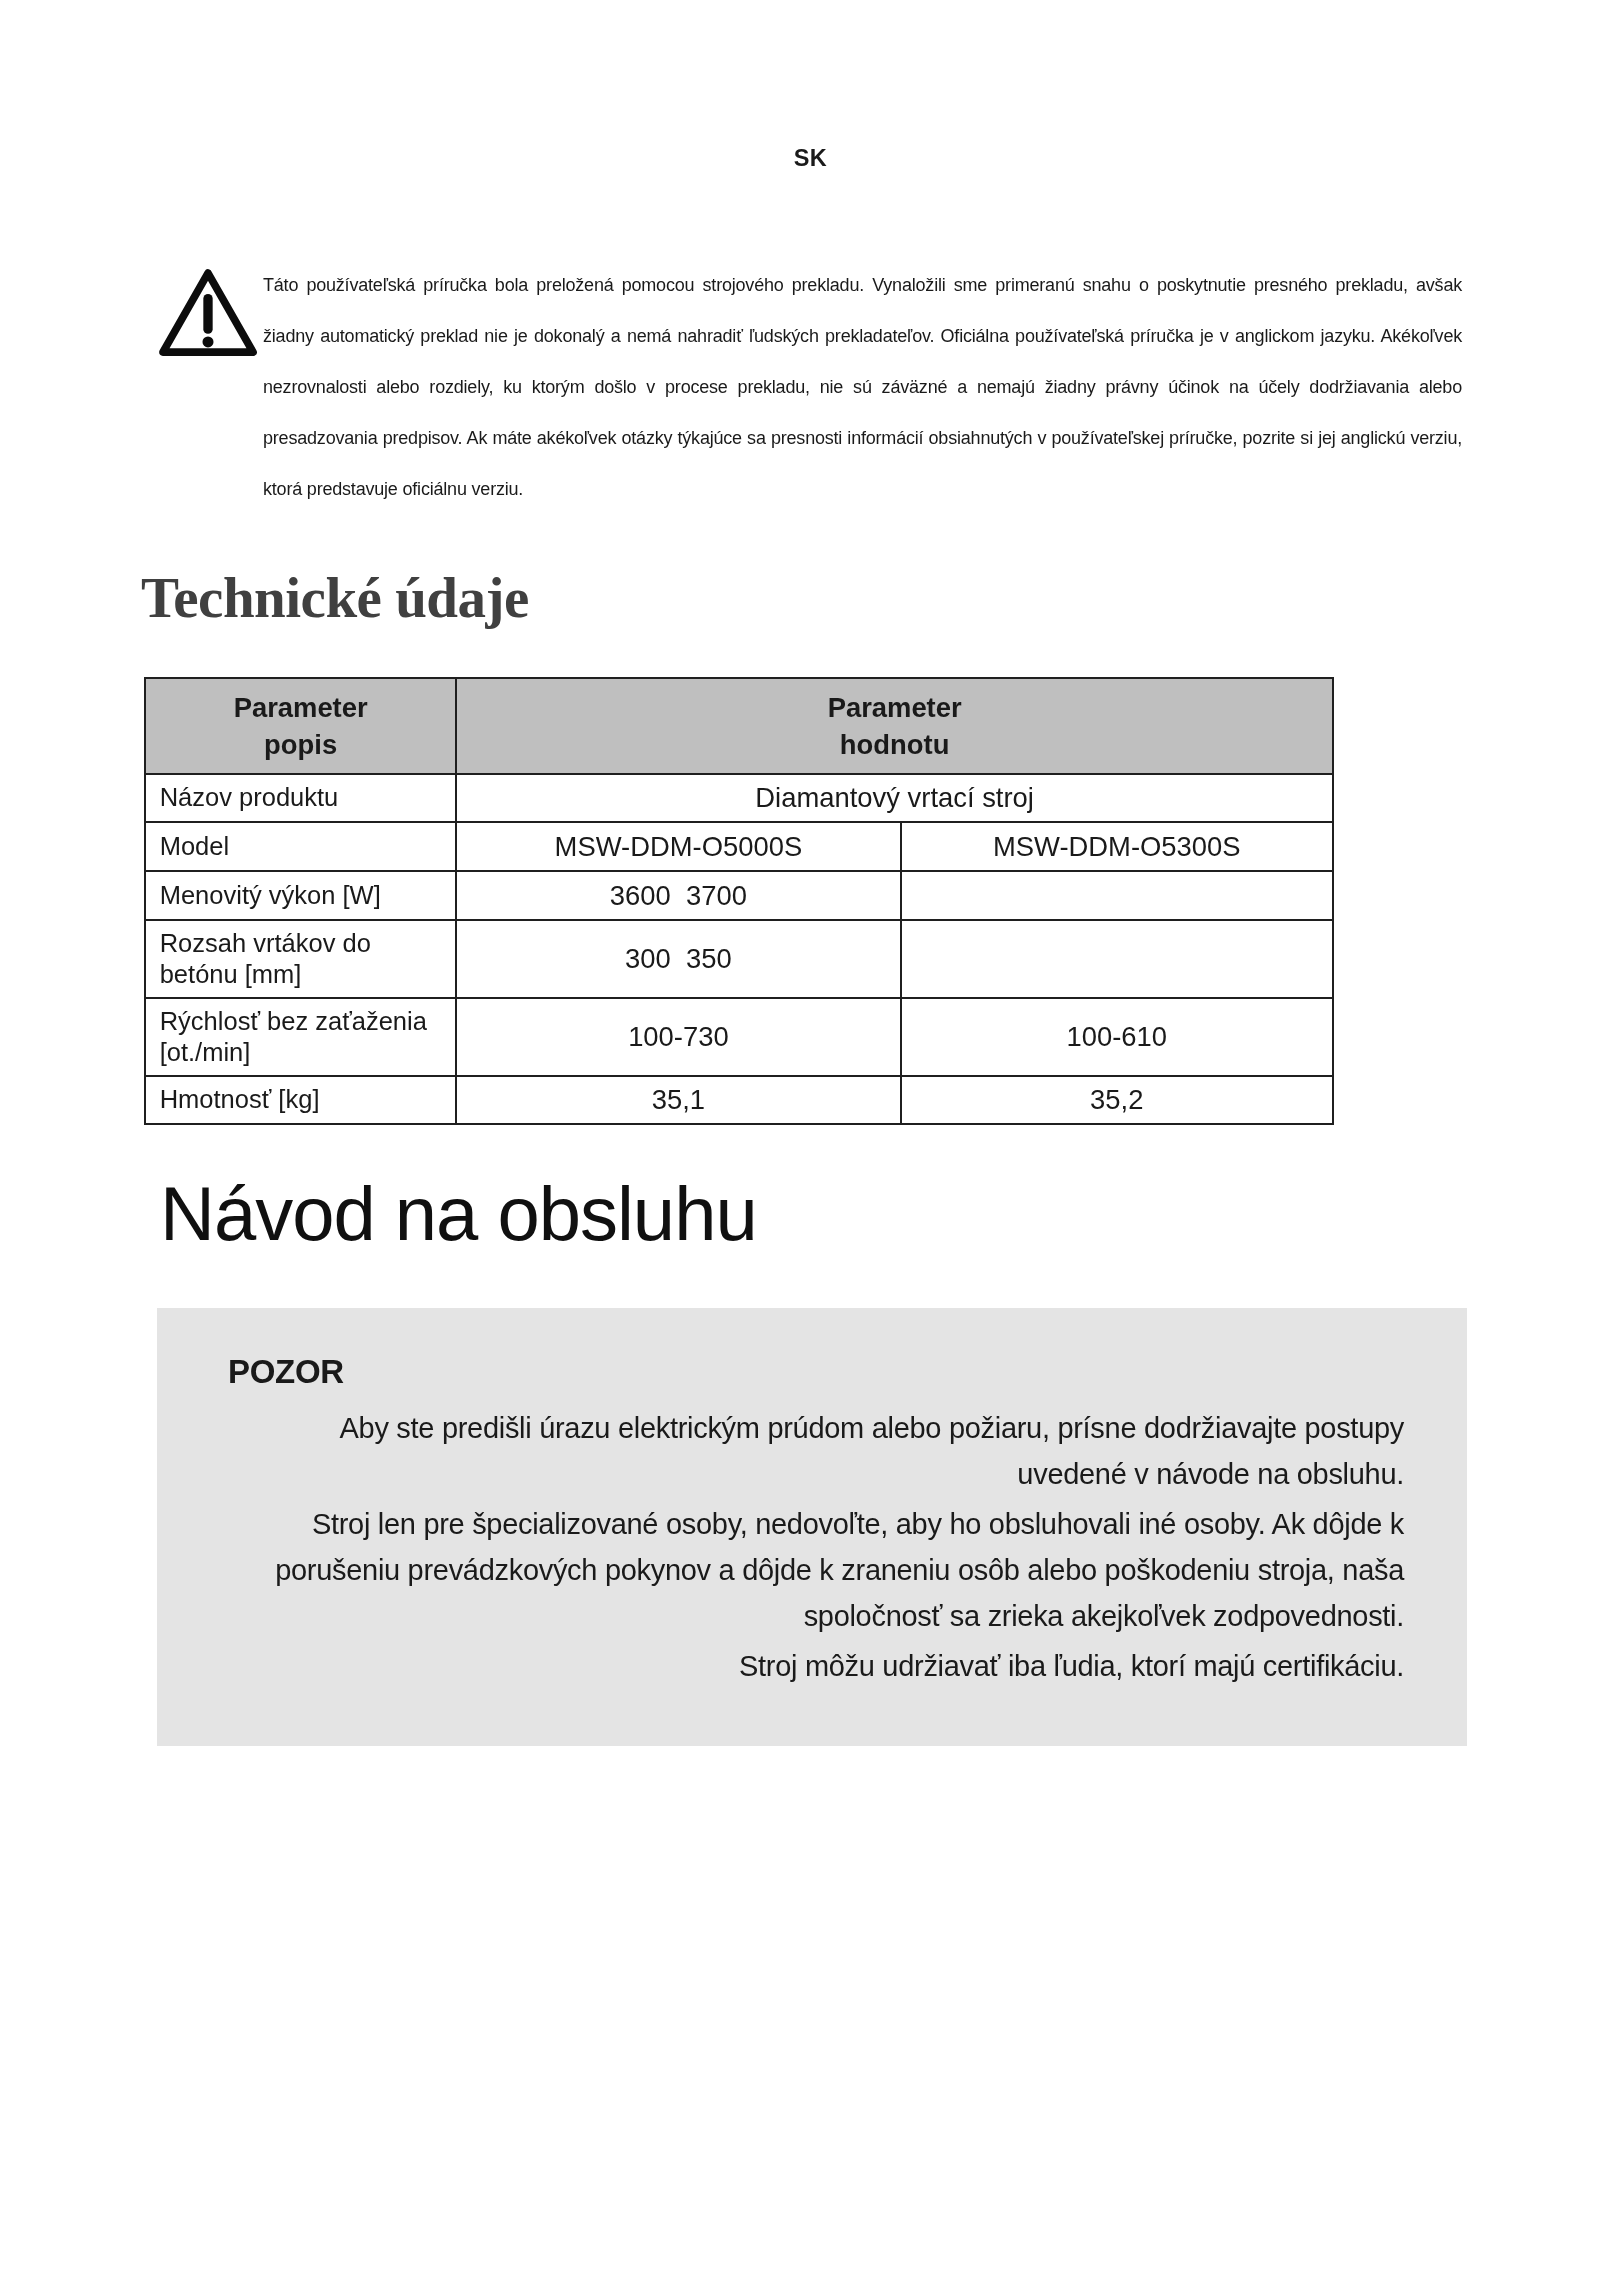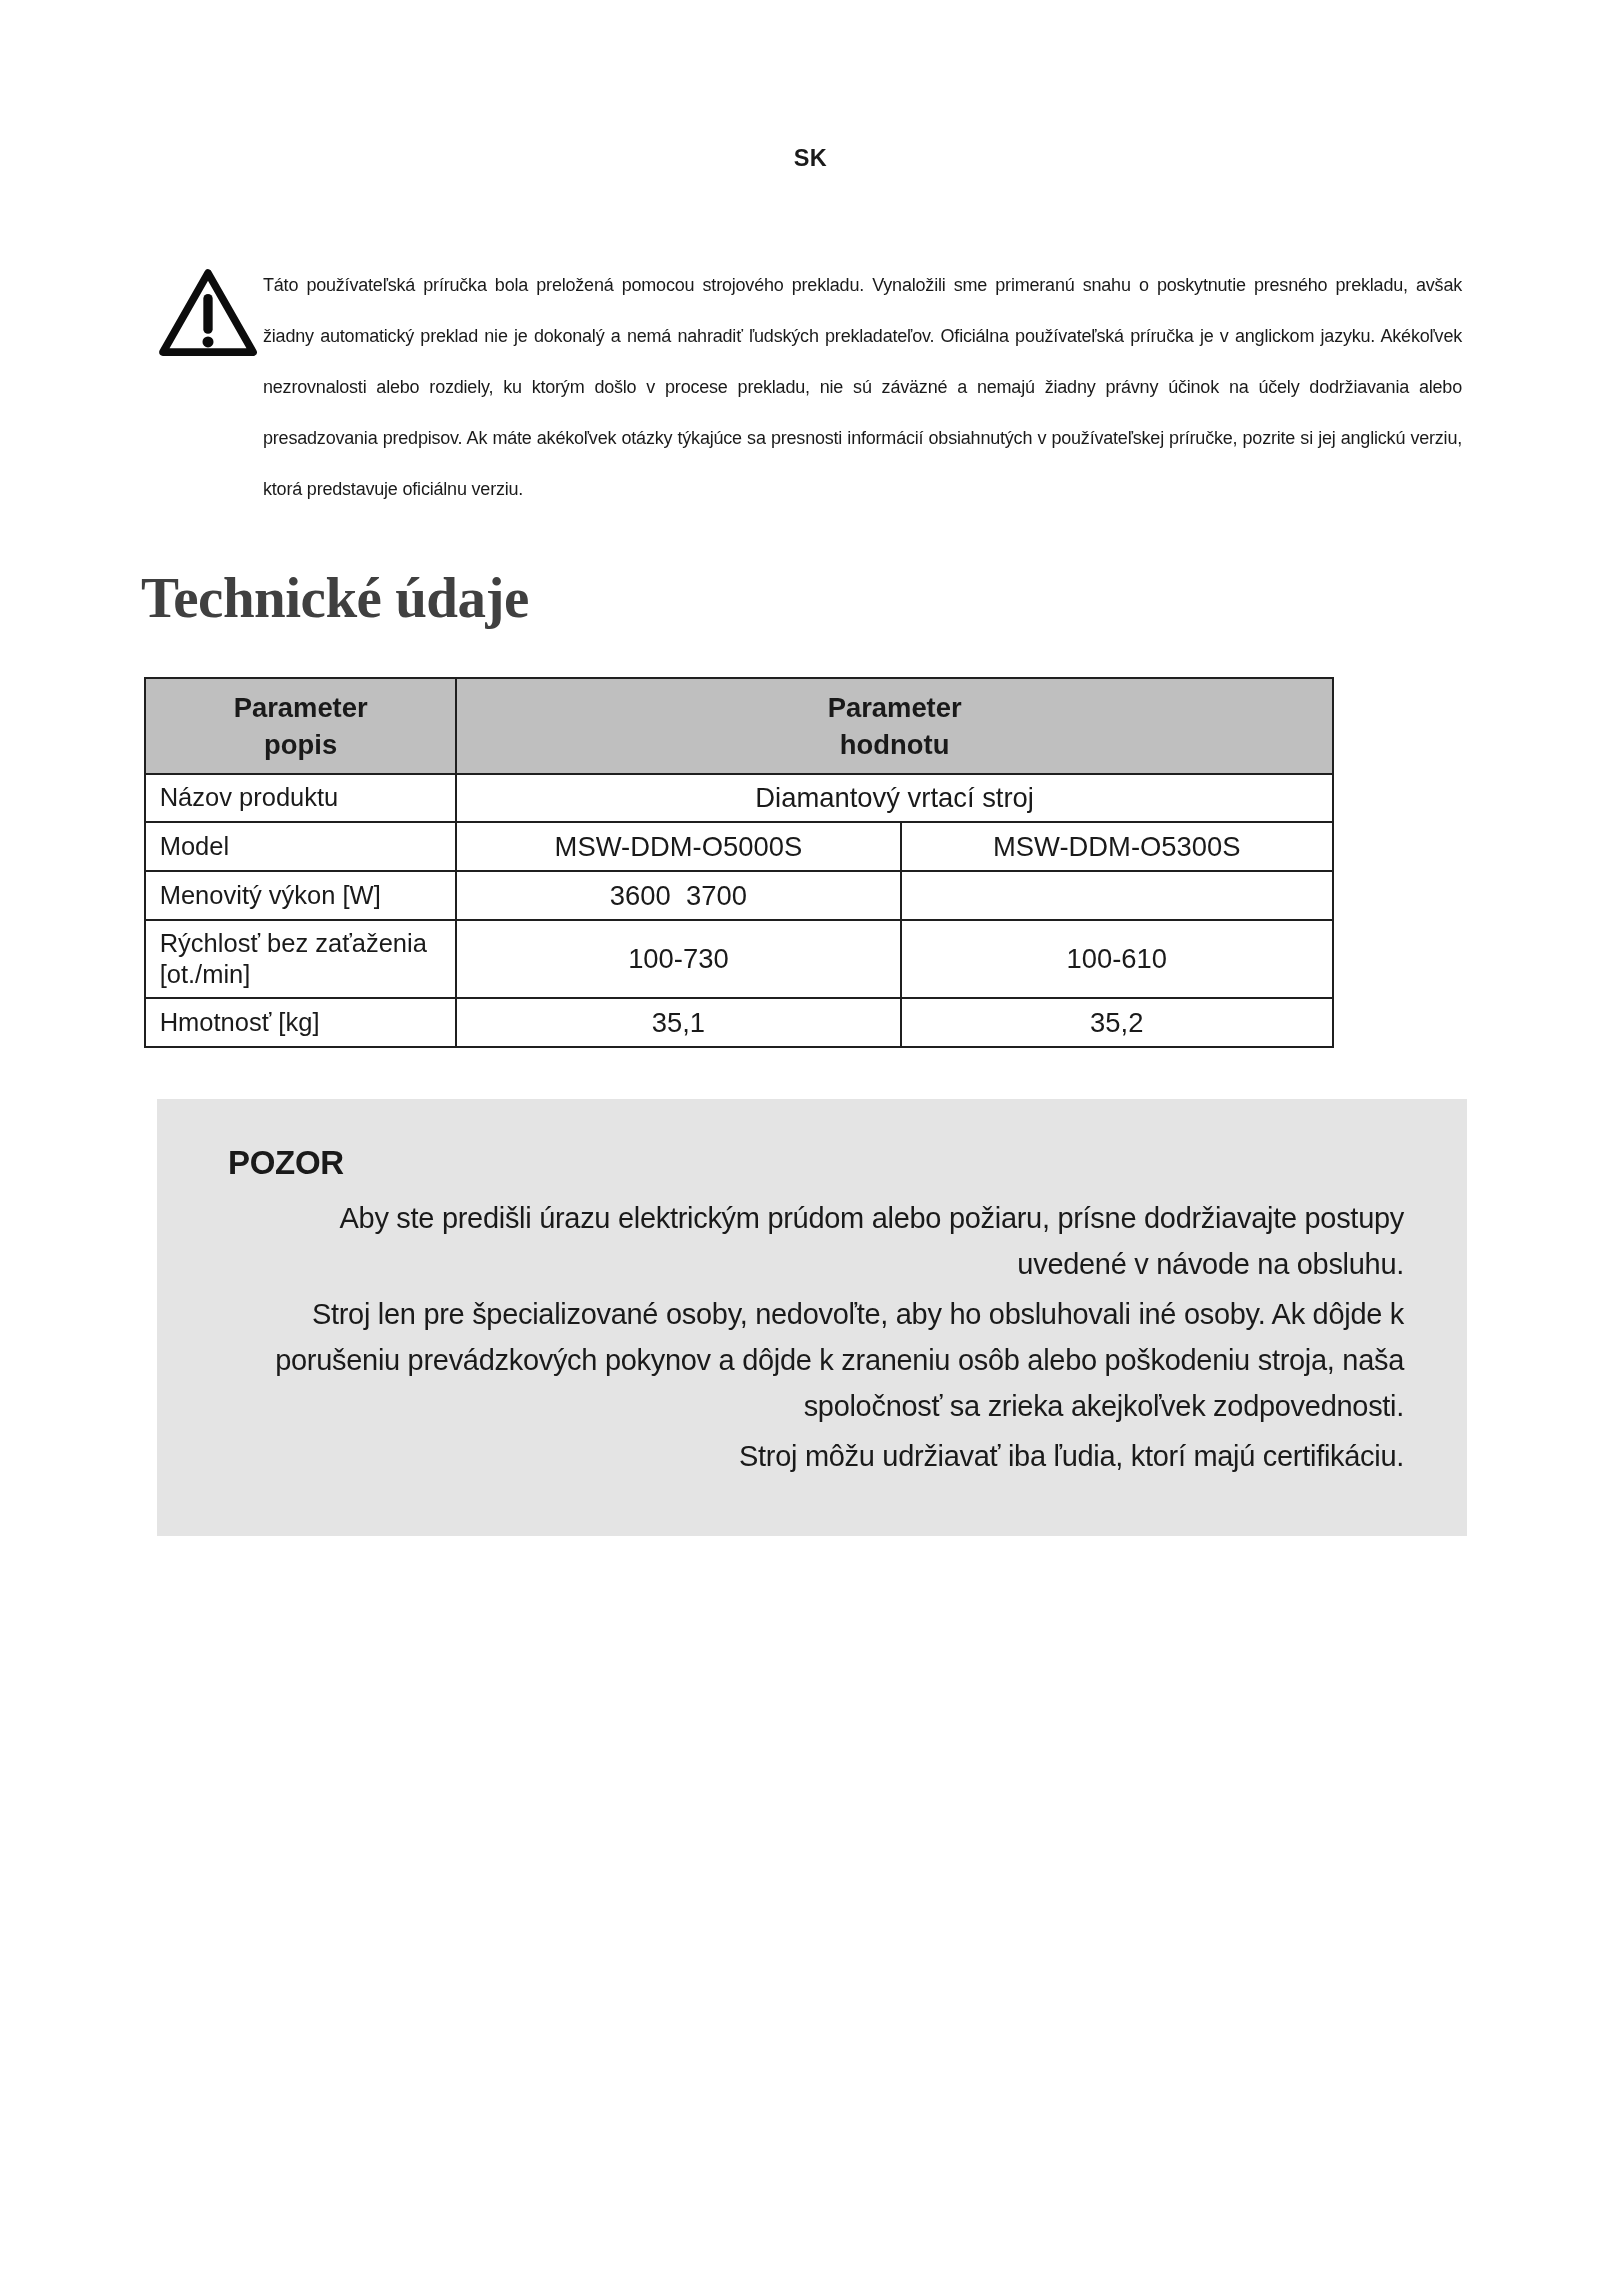--- a/index.html
+++ b/index.html
@@ -162,32 +162,38 @@
         <td class="label">Model</td>
         <td class="value">MSW-DDM-O5000S</td>
         <td class="value">MSW-DDM-O5300S</td>
       </tr>
       <tr>
         <td class="label">Menovitý výkon [W]</td>
         <td class="value">3600&nbsp; 3700</td>
         <td class="value"></td>
       </tr>
       <tr>
+        <td class="label">Rozsah vrtákov do betónu [mm]</td>
+        <td class="value">300&nbsp; 350</td>
+        <td class="value"></td>
+      </tr>
+      <tr>
         <td class="label">Rýchlosť bez zaťaženia [ot./min]</td>
         <td class="value">100-730</td>
         <td class="value">100-610</td>
       </tr>
       <tr>
         <td class="label">Hmotnosť [kg]</td>
         <td class="value">35,1</td>
         <td class="value">35,2</td>
       </tr>
     </tbody>
   </table>
 
+  <h2 class="manual-title">Návod na obsluhu</h2>
 
   <div class="caution-box">
     <div class="caution-title">POZOR</div>
     <p>Aby ste predišli úrazu elektrickým prúdom alebo požiaru, prísne dodržiavajte postupy uvedené v návode na obsluhu.</p>
     <p>Stroj len pre špecializované osoby, nedovoľte, aby ho obsluhovali iné osoby. Ak dôjde k porušeniu prevádzkových pokynov a dôjde k zraneniu osôb alebo poškodeniu stroja, naša spoločnosť sa zrieka akejkoľvek zodpovednosti.</p>
     <p>Stroj môžu udržiavať iba ľudia, ktorí majú certifikáciu.</p>
   </div>
 
 </div>
 

